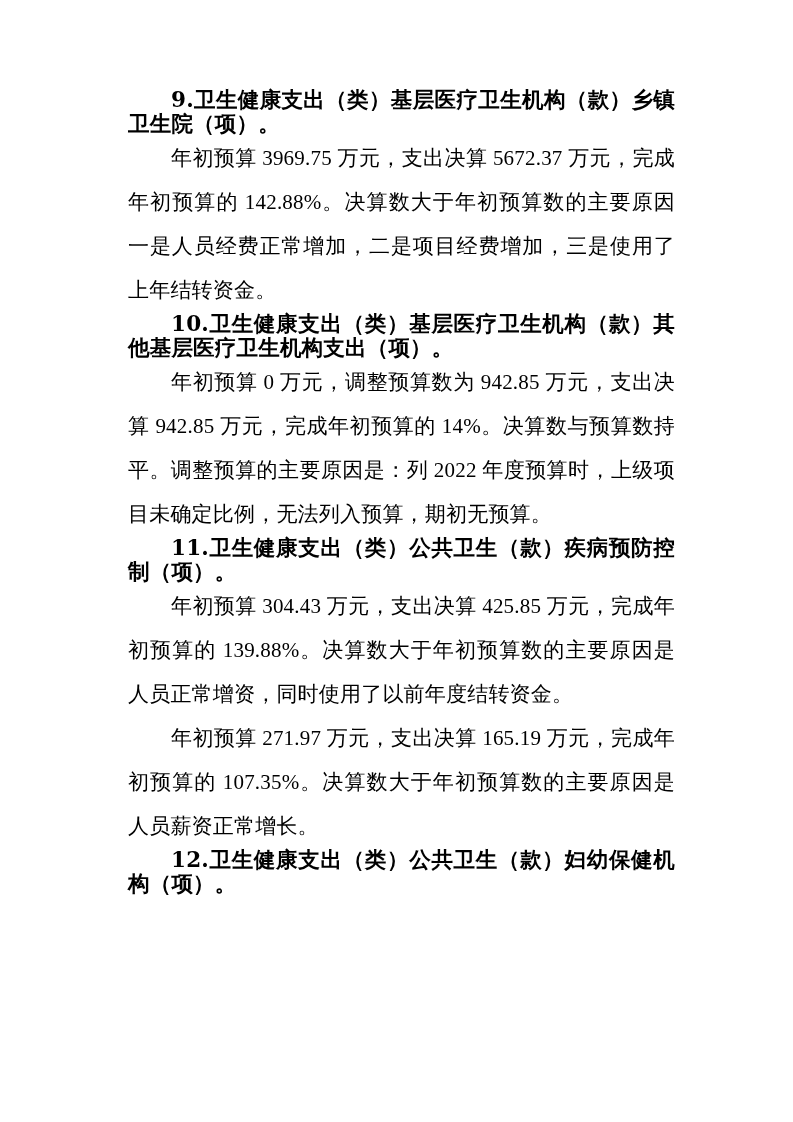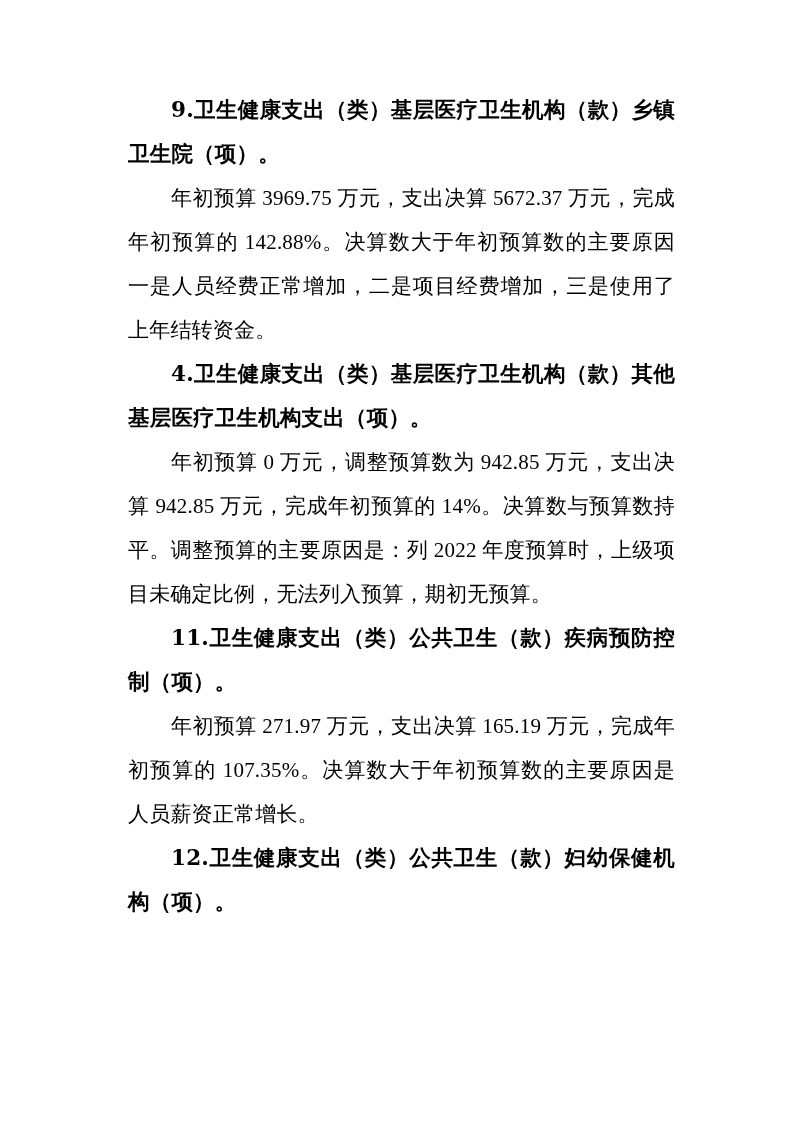--- a/index.html
+++ b/index.html
@@ -21,21 +21,21 @@
     padding: 88px 118px 60px 128px;
     background: #ffffff;
   }
   .doc-body {
     width: 100%;
   }
   .heading {
     font-family: "DejaVu Serif", "Liberation Serif", serif;
     font-weight: bold;
     font-size: 21.5px;
-    line-height: 44px;
+    line-height: 24px;
     text-align: justify;
     text-align-last: left;
     text-indent: 43px;
     letter-spacing: 0.2px;
     margin: 0;
   }
   .para {
     font-family: Liberation Serif, serif;
     font-size: 21px;
     line-height: 44px;
@@ -54,26 +54,27 @@
 
 <div class="page">
   <div class="doc-body">
 
     <div class="blk">
       <p class="heading">9.卫生健康支出（类）基层医疗卫生机构（款）乡镇卫生院（项）。</p>
       <p class="para">年初预算 3969.75 万元，支出决算 5672.37 万元，完成年初预算的 142.88%。决算数大于年初预算数的主要原因一是人员经费正常增加，二是项目经费增加，三是使用了上年结转资金。</p>
     </div>
 
     <div class="blk">
-      <p class="heading">4.卫生健康支出（类）基层医疗卫生机构（款）其他基层医疗卫生机构支出（项）。</p>
+      <p class="heading">10.卫生健康支出（类）基层医疗卫生机构（款）其他基层医疗卫生机构支出（项）。</p>
       <p class="para">年初预算 0 万元，调整预算数为 942.85 万元，支出决算 942.85 万元，完成年初预算的 14%。决算数与预算数持平。调整预算的主要原因是：列 2022 年度预算时，上级项目未确定比例，无法列入预算，期初无预算。</p>
     </div>
 
     <div class="blk">
       <p class="heading">11.卫生健康支出（类）公共卫生（款）疾病预防控制（项）。</p>
+      <p class="para">年初预算 304.43 万元，支出决算 425.85 万元，完成年初预算的 139.88%。决算数大于年初预算数的主要原因是人员正常增资，同时使用了以前年度结转资金。</p>
     </div>
 
     <div class="blk">
       <p class="para">年初预算 271.97 万元，支出决算 165.19 万元，完成年初预算的 107.35%。决算数大于年初预算数的主要原因是人员薪资正常增长。</p>
     </div>
 
     <div class="blk">
       <p class="heading">12.卫生健康支出（类）公共卫生（款）妇幼保健机构（项）。</p>
     </div>
 

